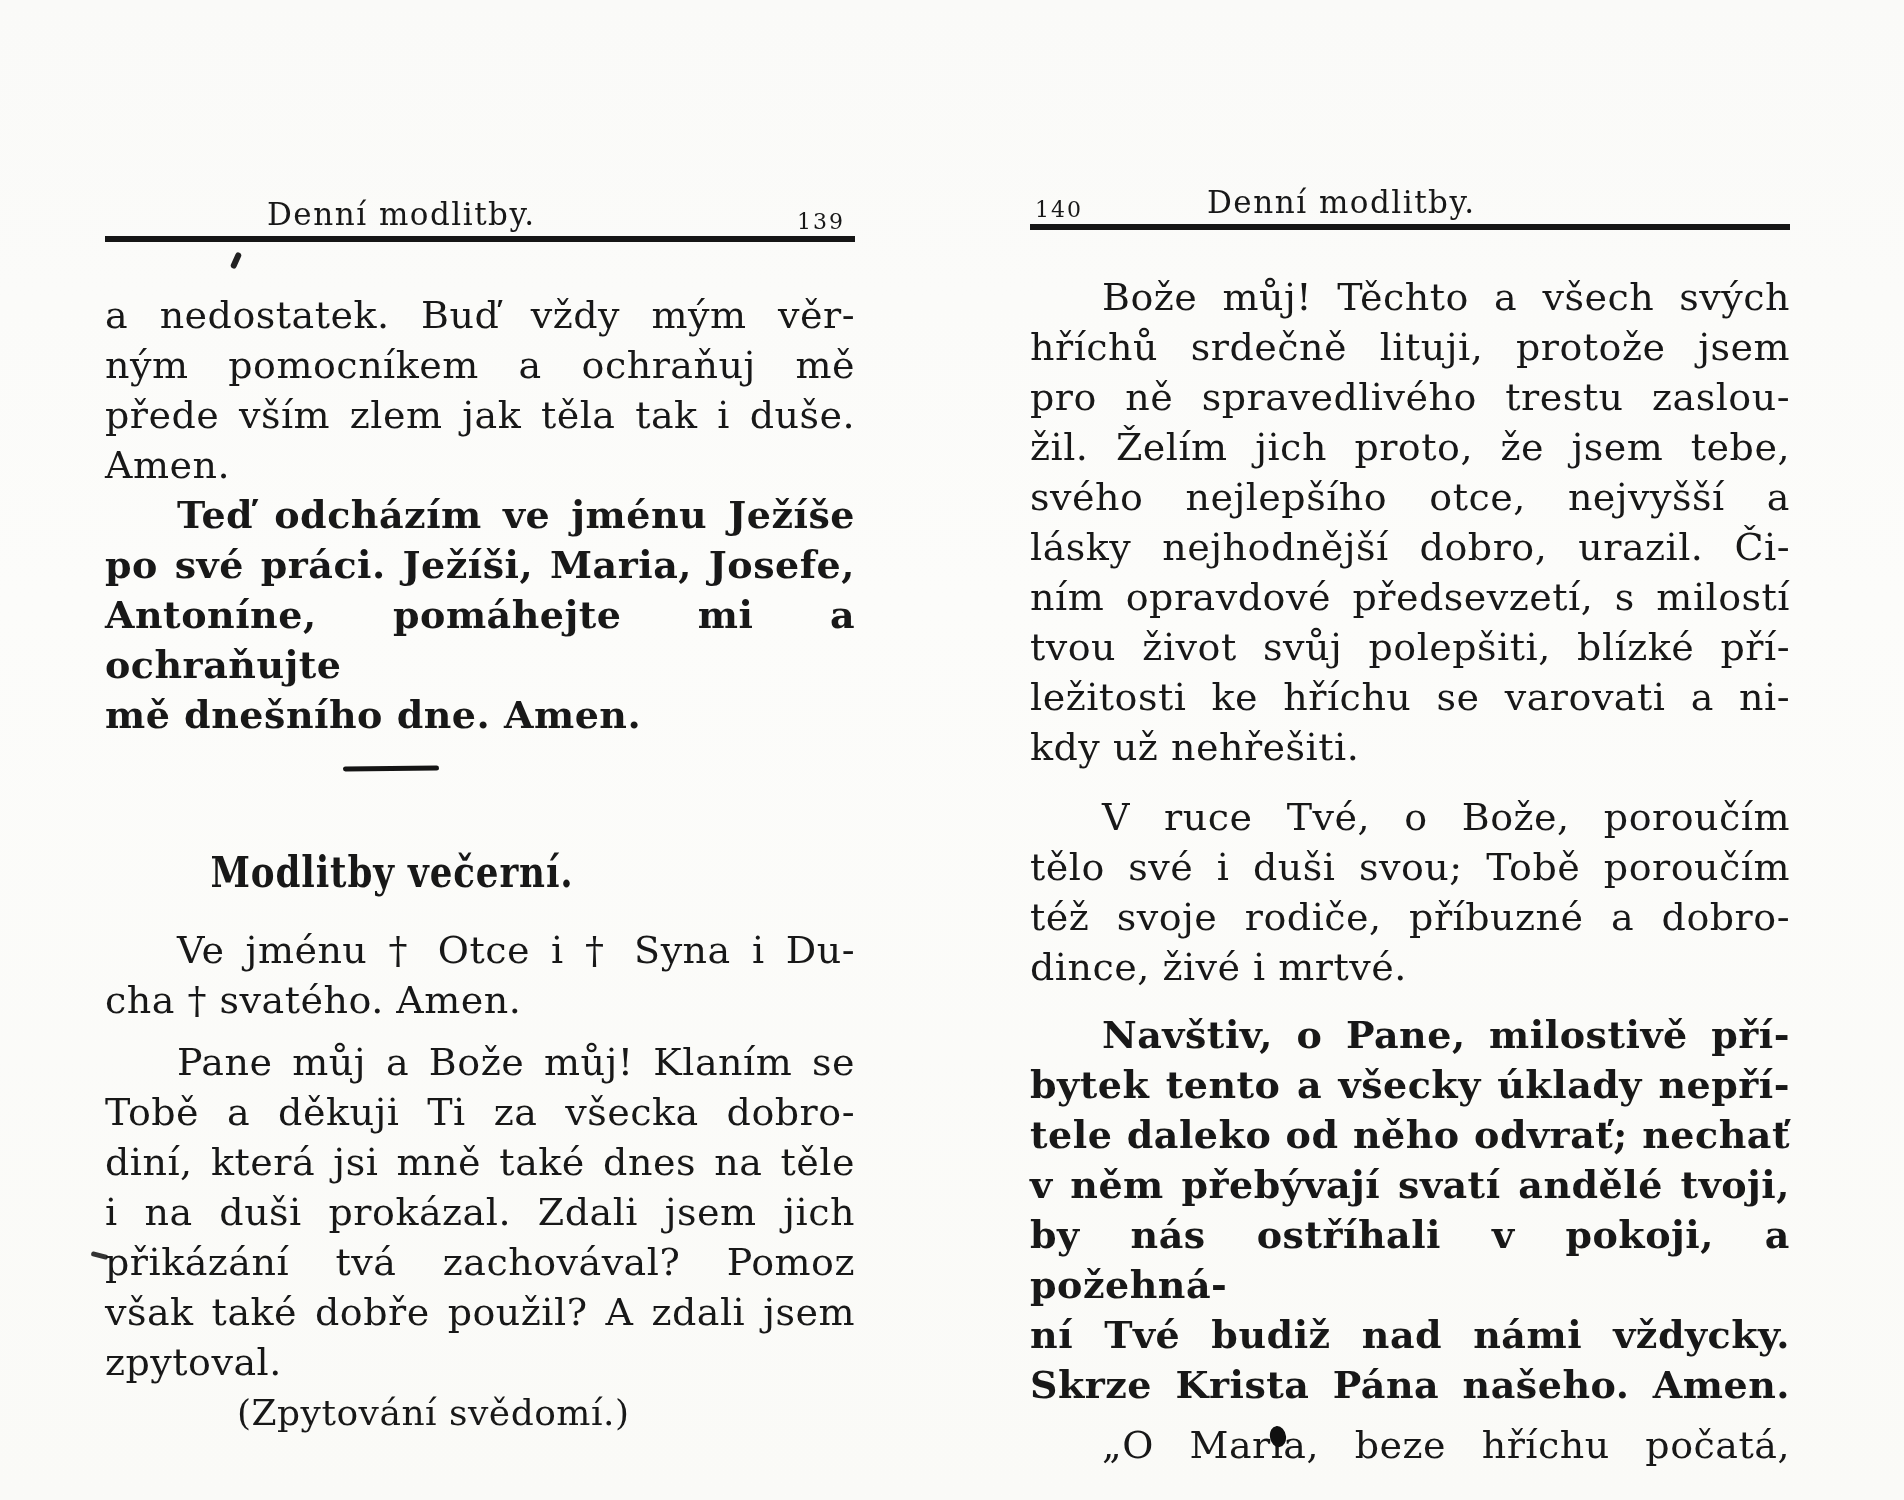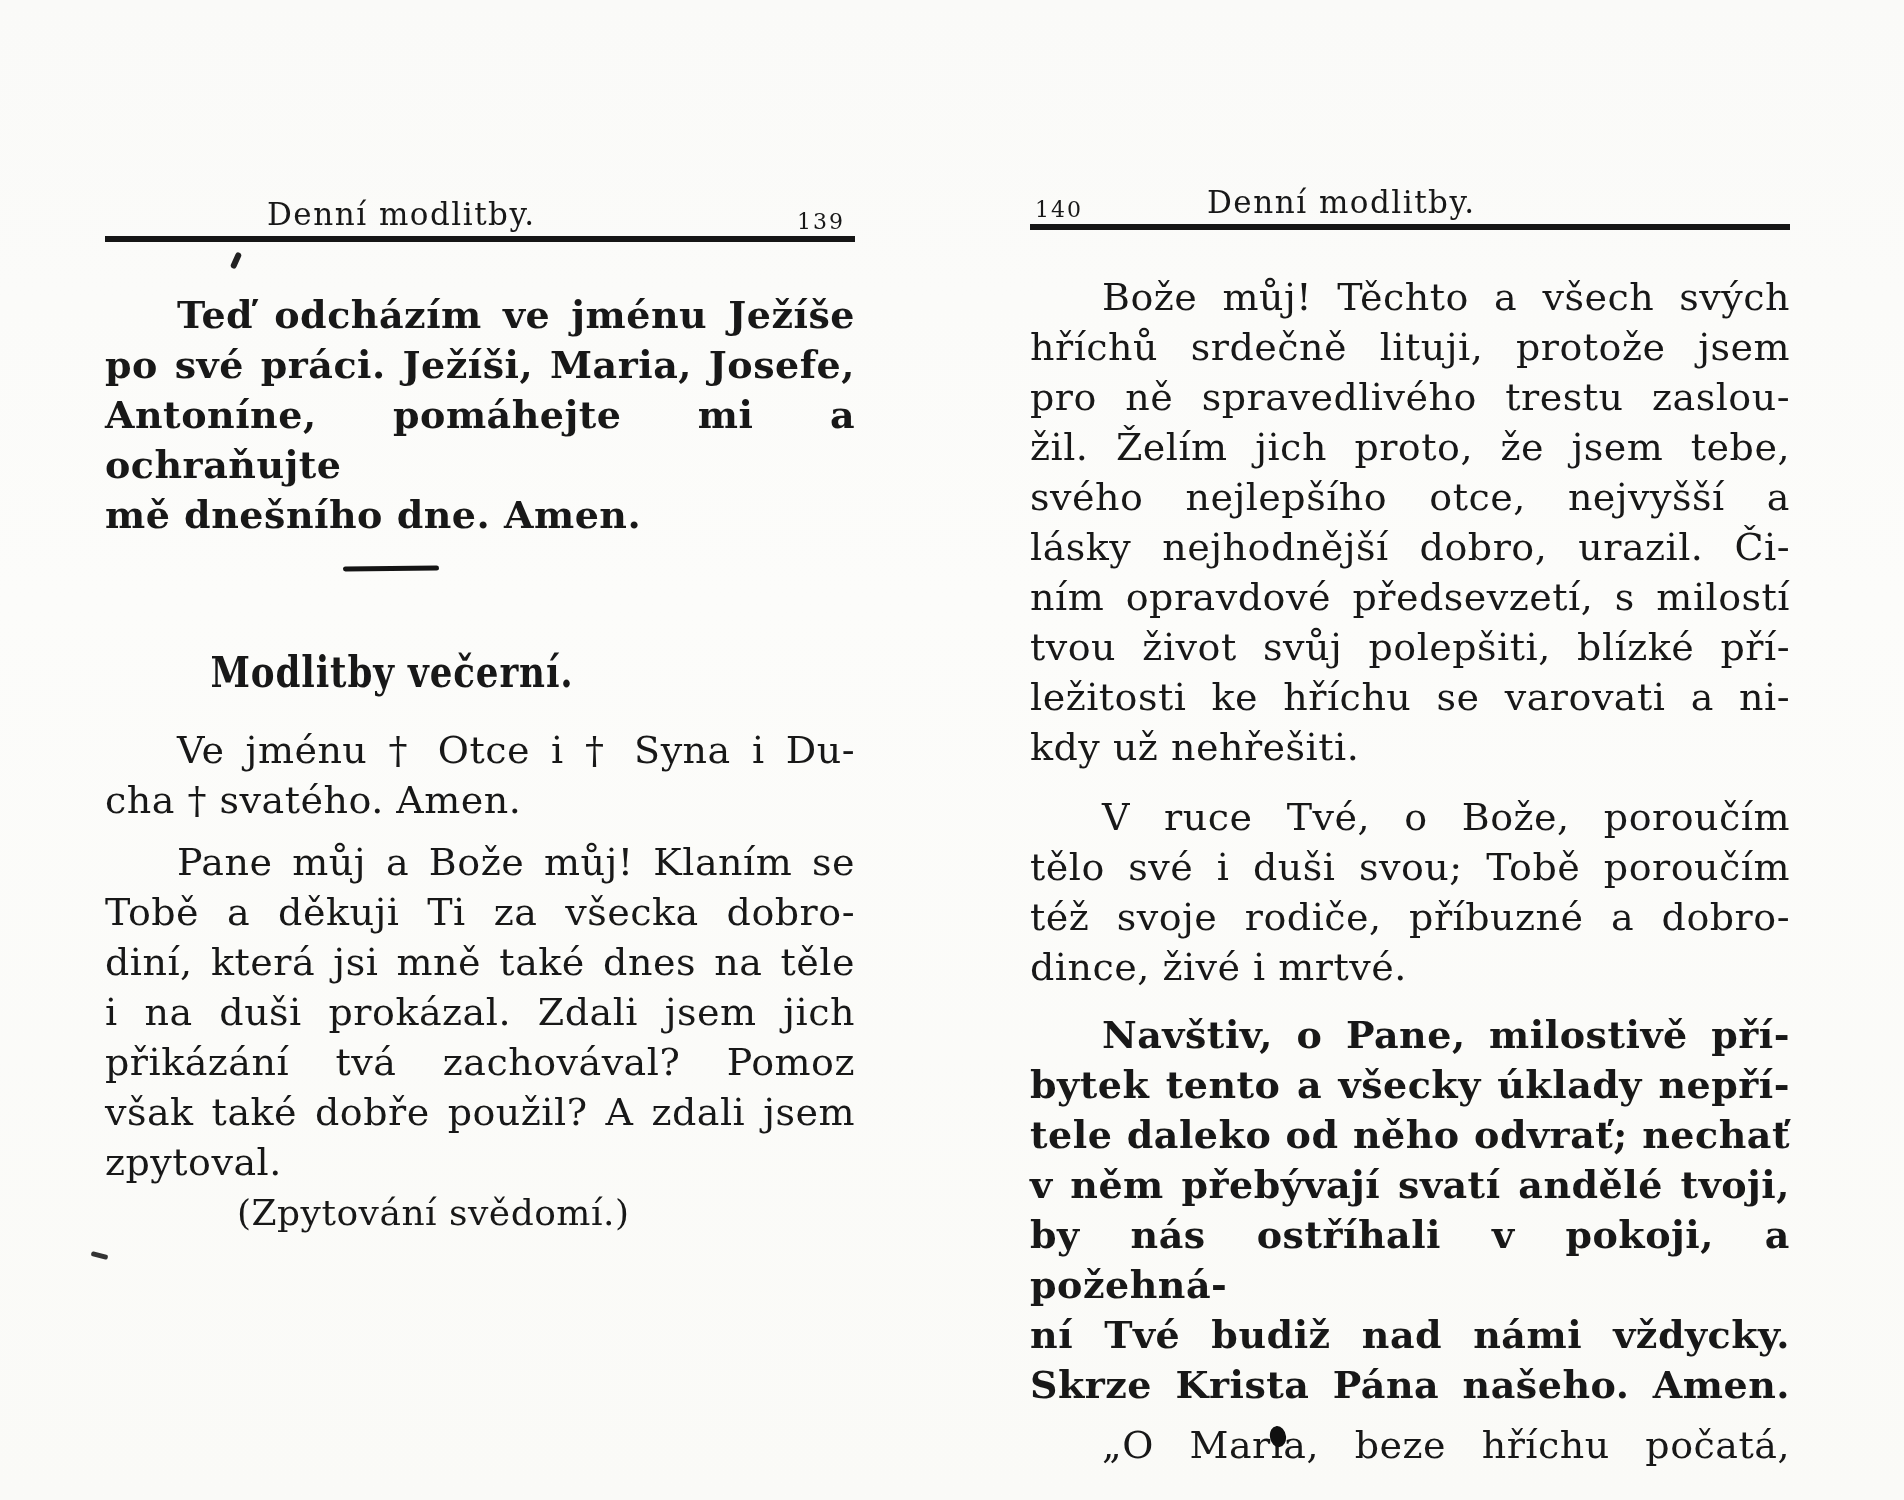--- a/index.html
+++ b/index.html
@@ -103,20 +103,26 @@
 <body>
 
 <div class="page page-left">
   <div class="page-header">
     <span class="running-title">Denní modlitby.</span>
     <span class="page-number">139</span>
   </div>
   <span class="speck speck-accent"></span>
   <span class="speck speck-dash"></span>
   <div class="page-body" id="left-body">
+      <div class="block paragraph blk1">
+        <div class="line">a nedostatek. Buď vždy mým věr-</div>
+        <div class="line">ným pomocníkem a ochraňuj mě</div>
+        <div class="line">přede vším zlem jak těla tak i duše.</div>
+        <div class="line no-fill">Amen.</div>
+      </div>
       <div class="block paragraph blk2">
         <div class="line indent">Teď odcházím ve jménu Ježíše</div>
         <div class="line">po své práci. Ježíši, Maria, Josefe,</div>
         <div class="line">Antoníne, pomáhejte mi a ochraňujte</div>
         <div class="line no-fill">mě dnešního dne. Amen.</div>
       </div>
       <div class="block divider blk3"></div>
       <div class="block heading blk4">Modlitby večerní.</div>
       <div class="block paragraph blk5">
         <div class="line indent">Ve jménu † Otce i † Syna i Du-</div>

